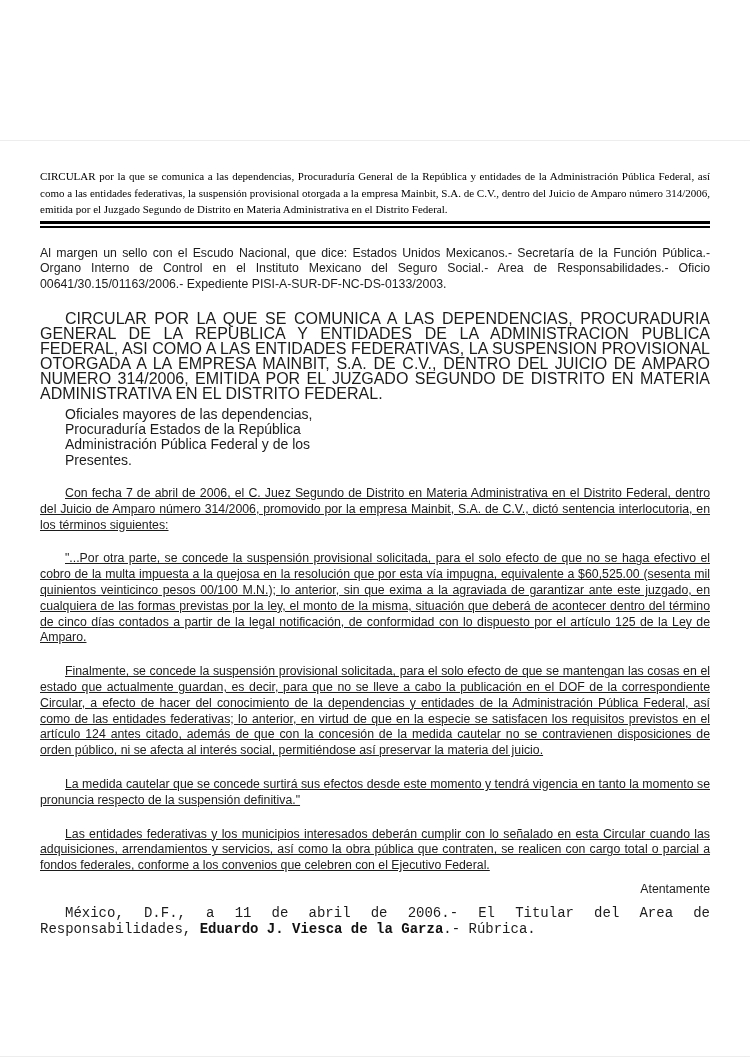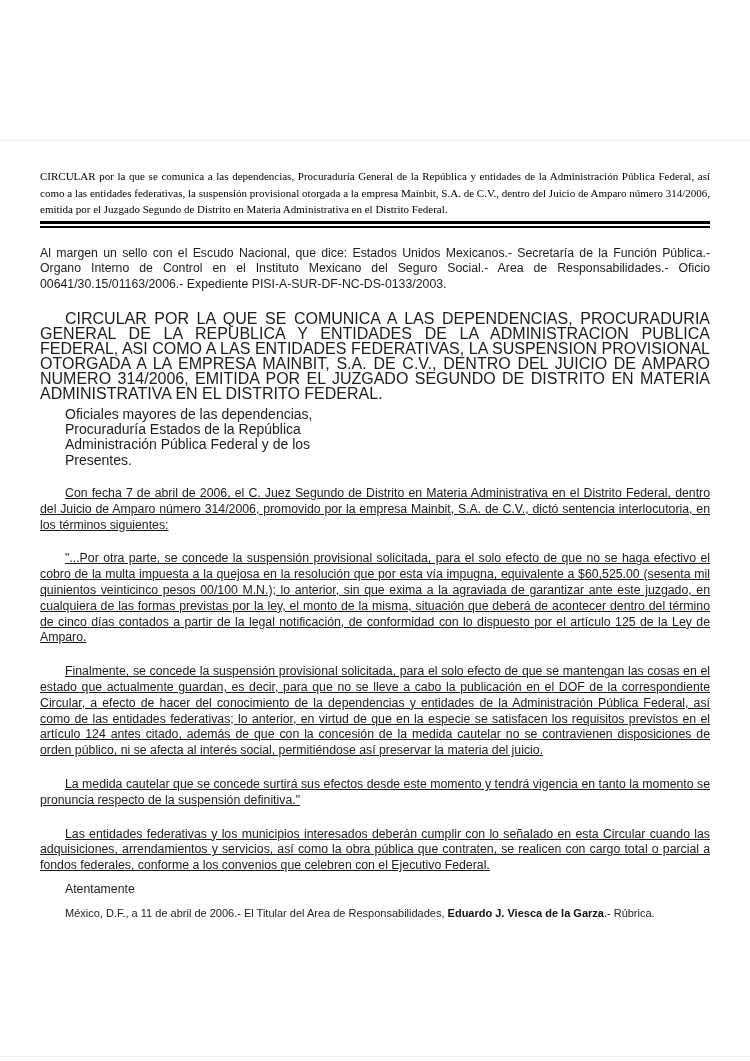--- a/index.html
+++ b/index.html
@@ -57,28 +57,29 @@
     margin: 6px 0 0 25px;
     font-size: 14px;
     line-height: 15.3px;
     text-align: left;
   }
   .closing-line {
     font-size: 12.3px;
     line-height: 15.8px;
     margin: 8px 0 0 0;
     text-indent: 25px;
-    text-align: left;
+    text-align: right;
   }
   .signature-para {
-    font-size: 11px;
+    font-size: 14px;
     line-height: 15.8px;
     margin: 8px 0 0 0;
     text-indent: 25px;
     text-align: justify;
+    font-family: Liberation Mono, monospace;
   }
   .bold { font-weight: bold; color: #111111; }
 </style>
 </head>
 <body>
 
 <div class="page-break-line top"></div>
 <div class="page-break-line bottom"></div>
 
 <div class="doc">

